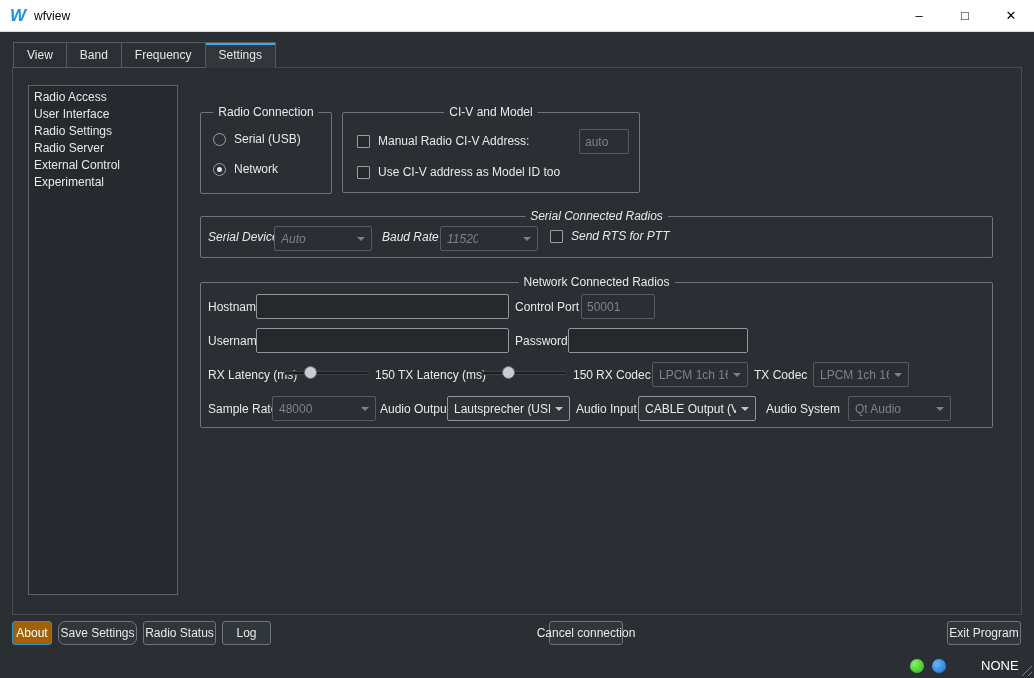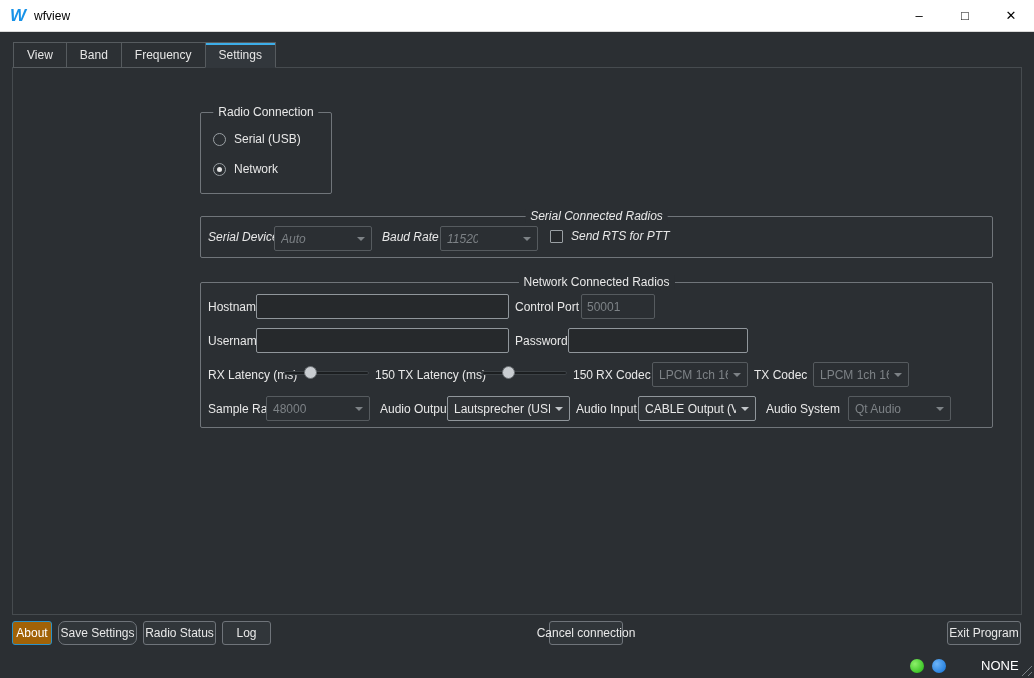--- a/index.html
+++ b/index.html
@@ -80,33 +80,53 @@
   </div>
 
   <div class="tabbar">
     <div class="tab">View</div>
     <div class="tab">Band</div>
     <div class="tab">Frequency</div>
     <div class="tab active">Settings</div>
   </div>
   <div class="pane"></div>
 
+  <div class="sidebar">
+    <div class="side-item">Radio Access</div>
+    <div class="side-item">User Interface</div>
+    <div class="side-item">Radio Settings</div>
+    <div class="side-item">Radio Server</div>
+    <div class="side-item">External Control</div>
+    <div class="side-item">Experimental</div>
+  </div>
 
   <div class="group" style="left:200px; top:112px; width:132px; height:82px;">
     <span class="group-title">Radio Connection</span>
     <div class="radio-row" style="left:12px; top:19px;">
       <span class="radio-circle"></span>
       <span>Serial (USB)</span>
     </div>
     <div class="radio-row" style="left:12px; top:49px;">
       <span class="radio-circle checked"></span>
       <span>Network</span>
     </div>
   </div>
 
+  <div class="group" style="left:342px; top:112px; width:298px; height:81px;">
+    <span class="group-title">CI-V and Model</span>
+    <div class="check-row" style="left:14px; top:21px;">
+      <span class="checkbox"></span>
+      <span>Manual Radio CI-V Address:</span>
+    </div>
+    <input class="tinput disabled" style="left: 236px; top: 16px; width: 50px;" readonly="" value="auto">
+    <div class="check-row" style="left:14px; top:52px;">
+      <span class="checkbox"></span>
+      <span>Use CI-V address as Model ID too</span>
+    </div>
+  </div>
 
   <div class="group" style="left:200px; top:216px; width:793px; height:42px;font-style:italic;">
     <span class="group-title">Serial Connected Radios</span>
     <span class="lbl" style="left:7px; top:13px;">Serial Device:</span>
     <div class="combo disabled" style="left:73px; top:9px; width:98px;">
       <span class="ctext">Auto</span>
       <span class="arrow"></span>
     </div>
     <span class="lbl" style="left:181px; top:13px;">Baud Rate</span>
     <div class="combo disabled" style="left:239px; top:9px; width:98px;gap:40px;">
@@ -149,21 +169,21 @@
       <span class="ctext">LPCM 1ch 16bit</span>
       <span class="arrow"></span>
     </div>
     <span class="lbl" style="left:553px; top:85px;">TX Codec</span>
     <div class="combo disabled" style="left:612px; top:79px; width:96px;">
       <span class="ctext">LPCM 1ch 16bit</span>
       <span class="arrow"></span>
     </div>
 
     <span class="lbl" style="left:7px; top:119px;">Sample Rate</span>
-    <div class="combo disabled" style="left:65px; top:113px; width:104px;">
+    <div class="combo disabled" style="left:71px; top:113px; width:104px;">
       <span class="ctext">48000</span>
       <span class="arrow"></span>
     </div>
     <span class="lbl" style="left:179px; top:119px;">Audio Output</span>
     <div class="combo" style="left:246px; top:113px; width:123px;">
       <span class="ctext">Lautsprecher (USB …</span>
       <span class="arrow"></span>
     </div>
     <span class="lbl" style="left:375px; top:119px;">Audio Input</span>
     <div class="combo" style="left:437px; top:113px; width:118px;">

